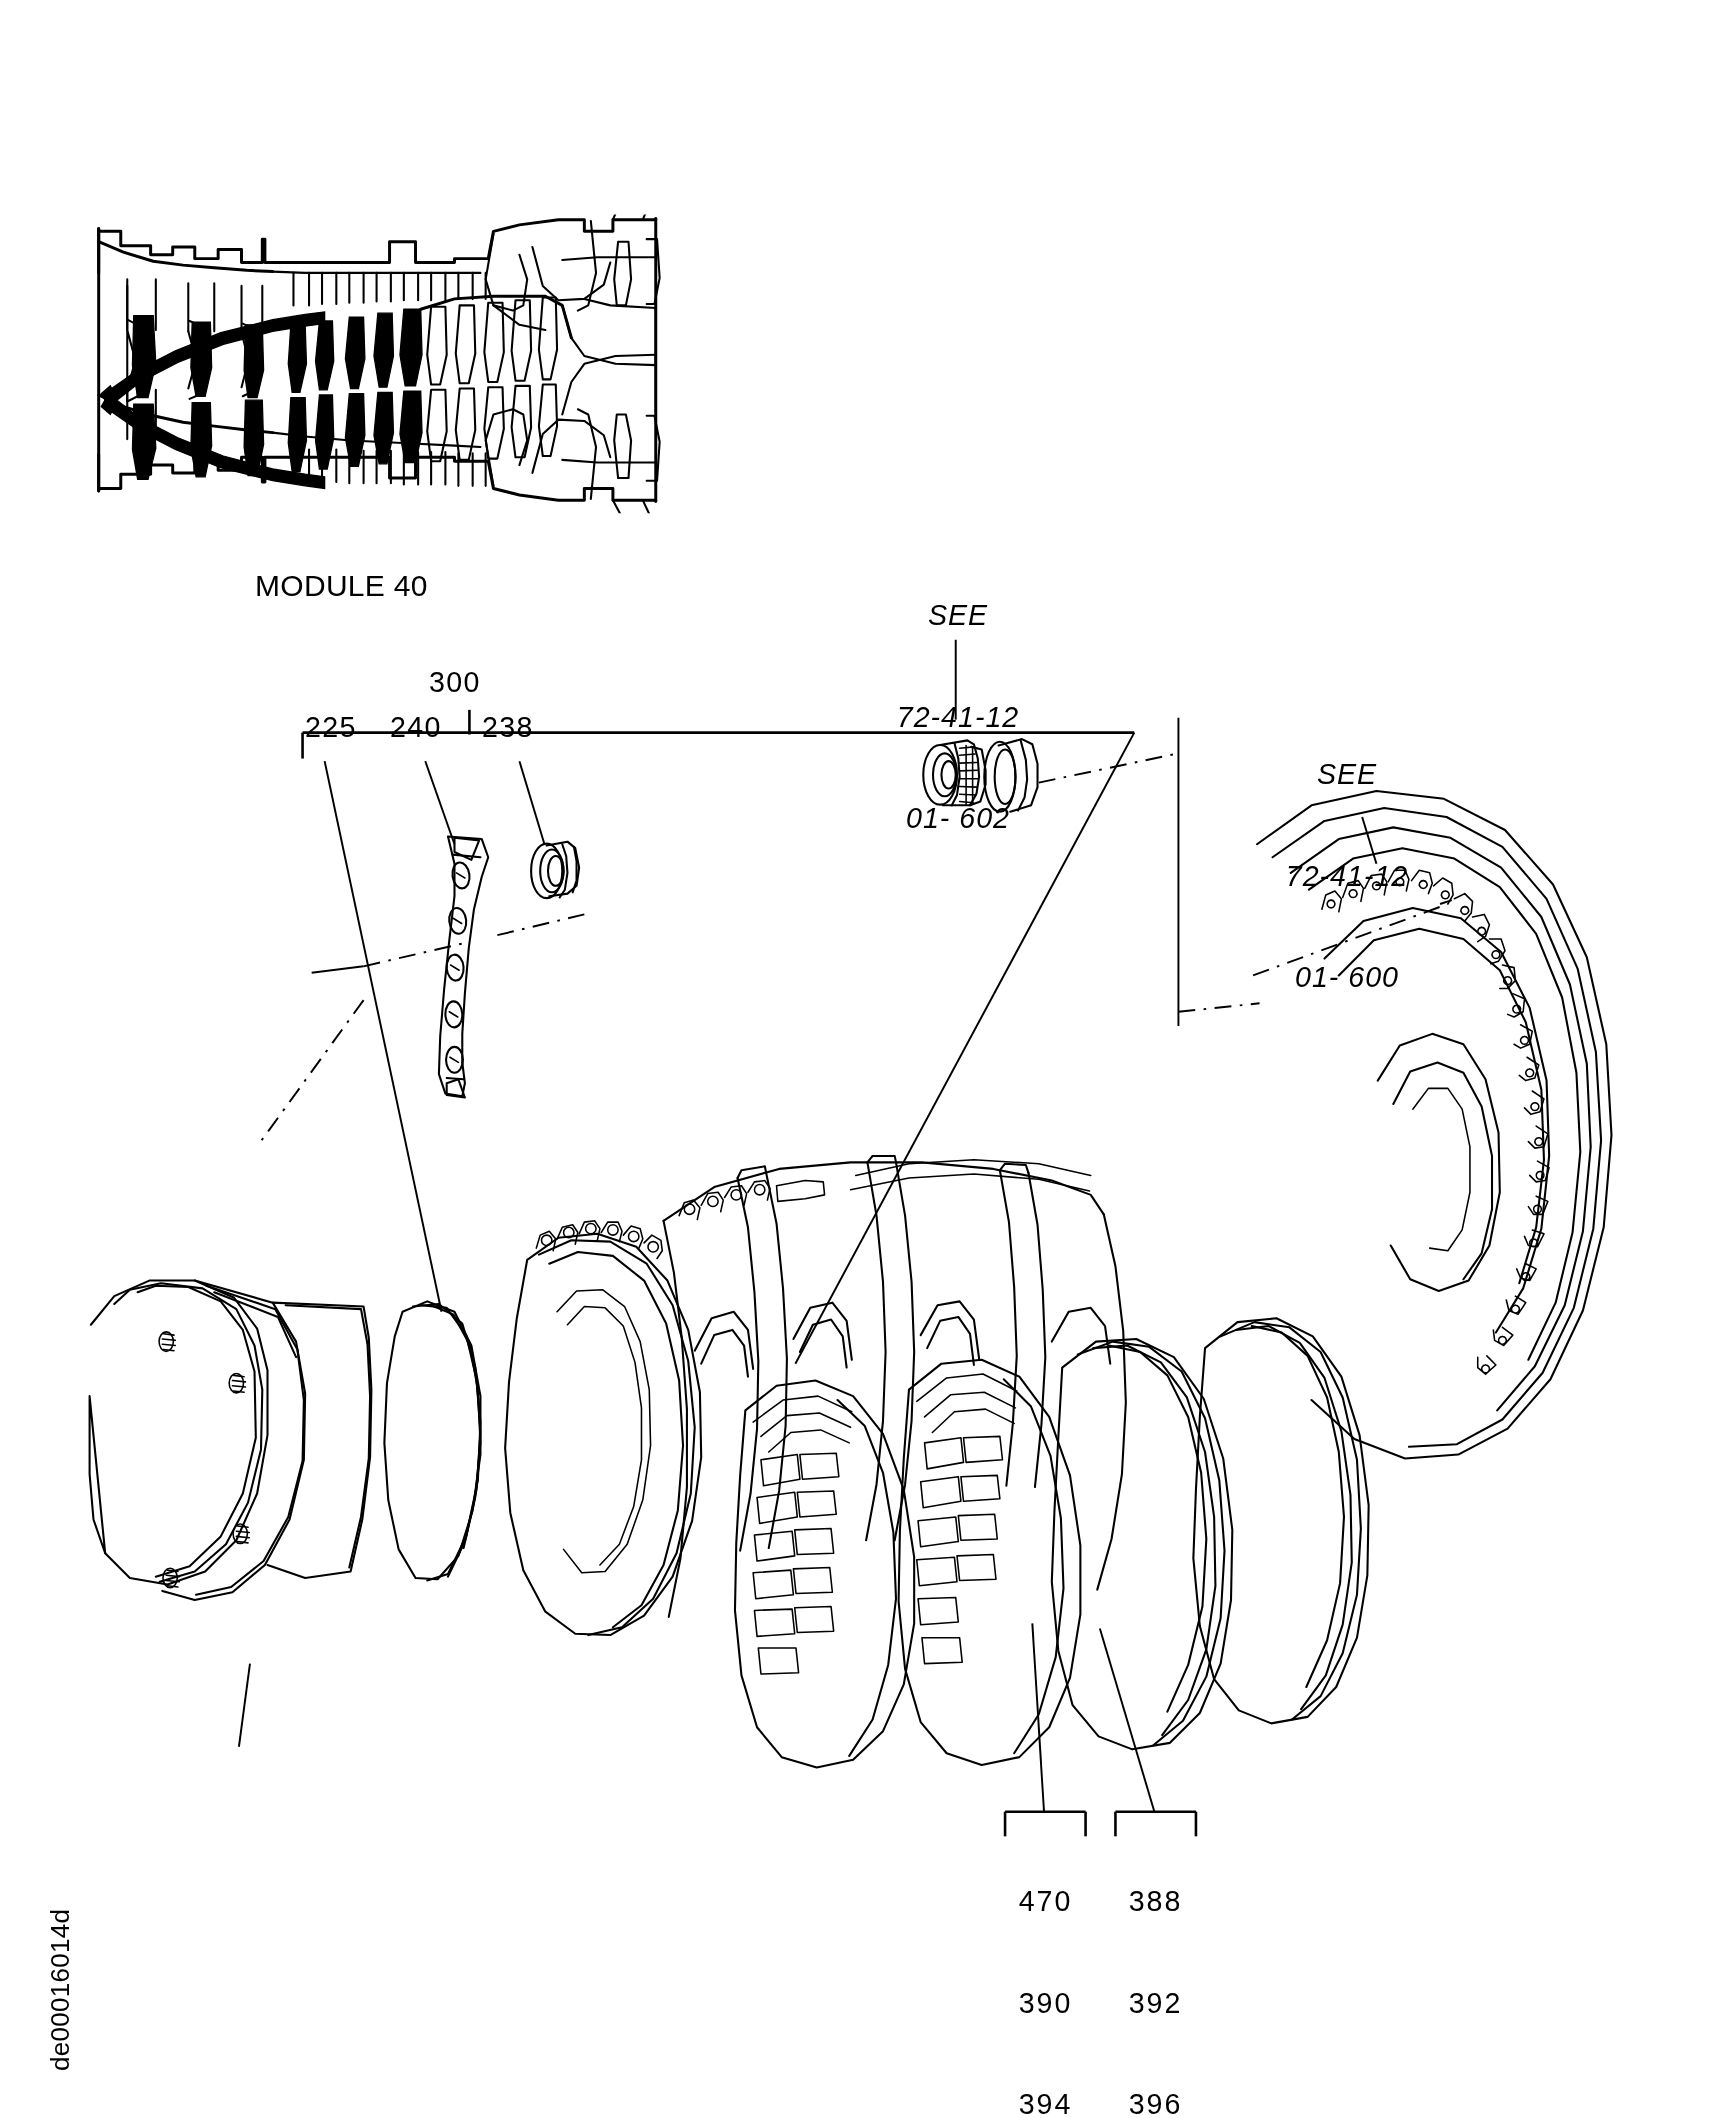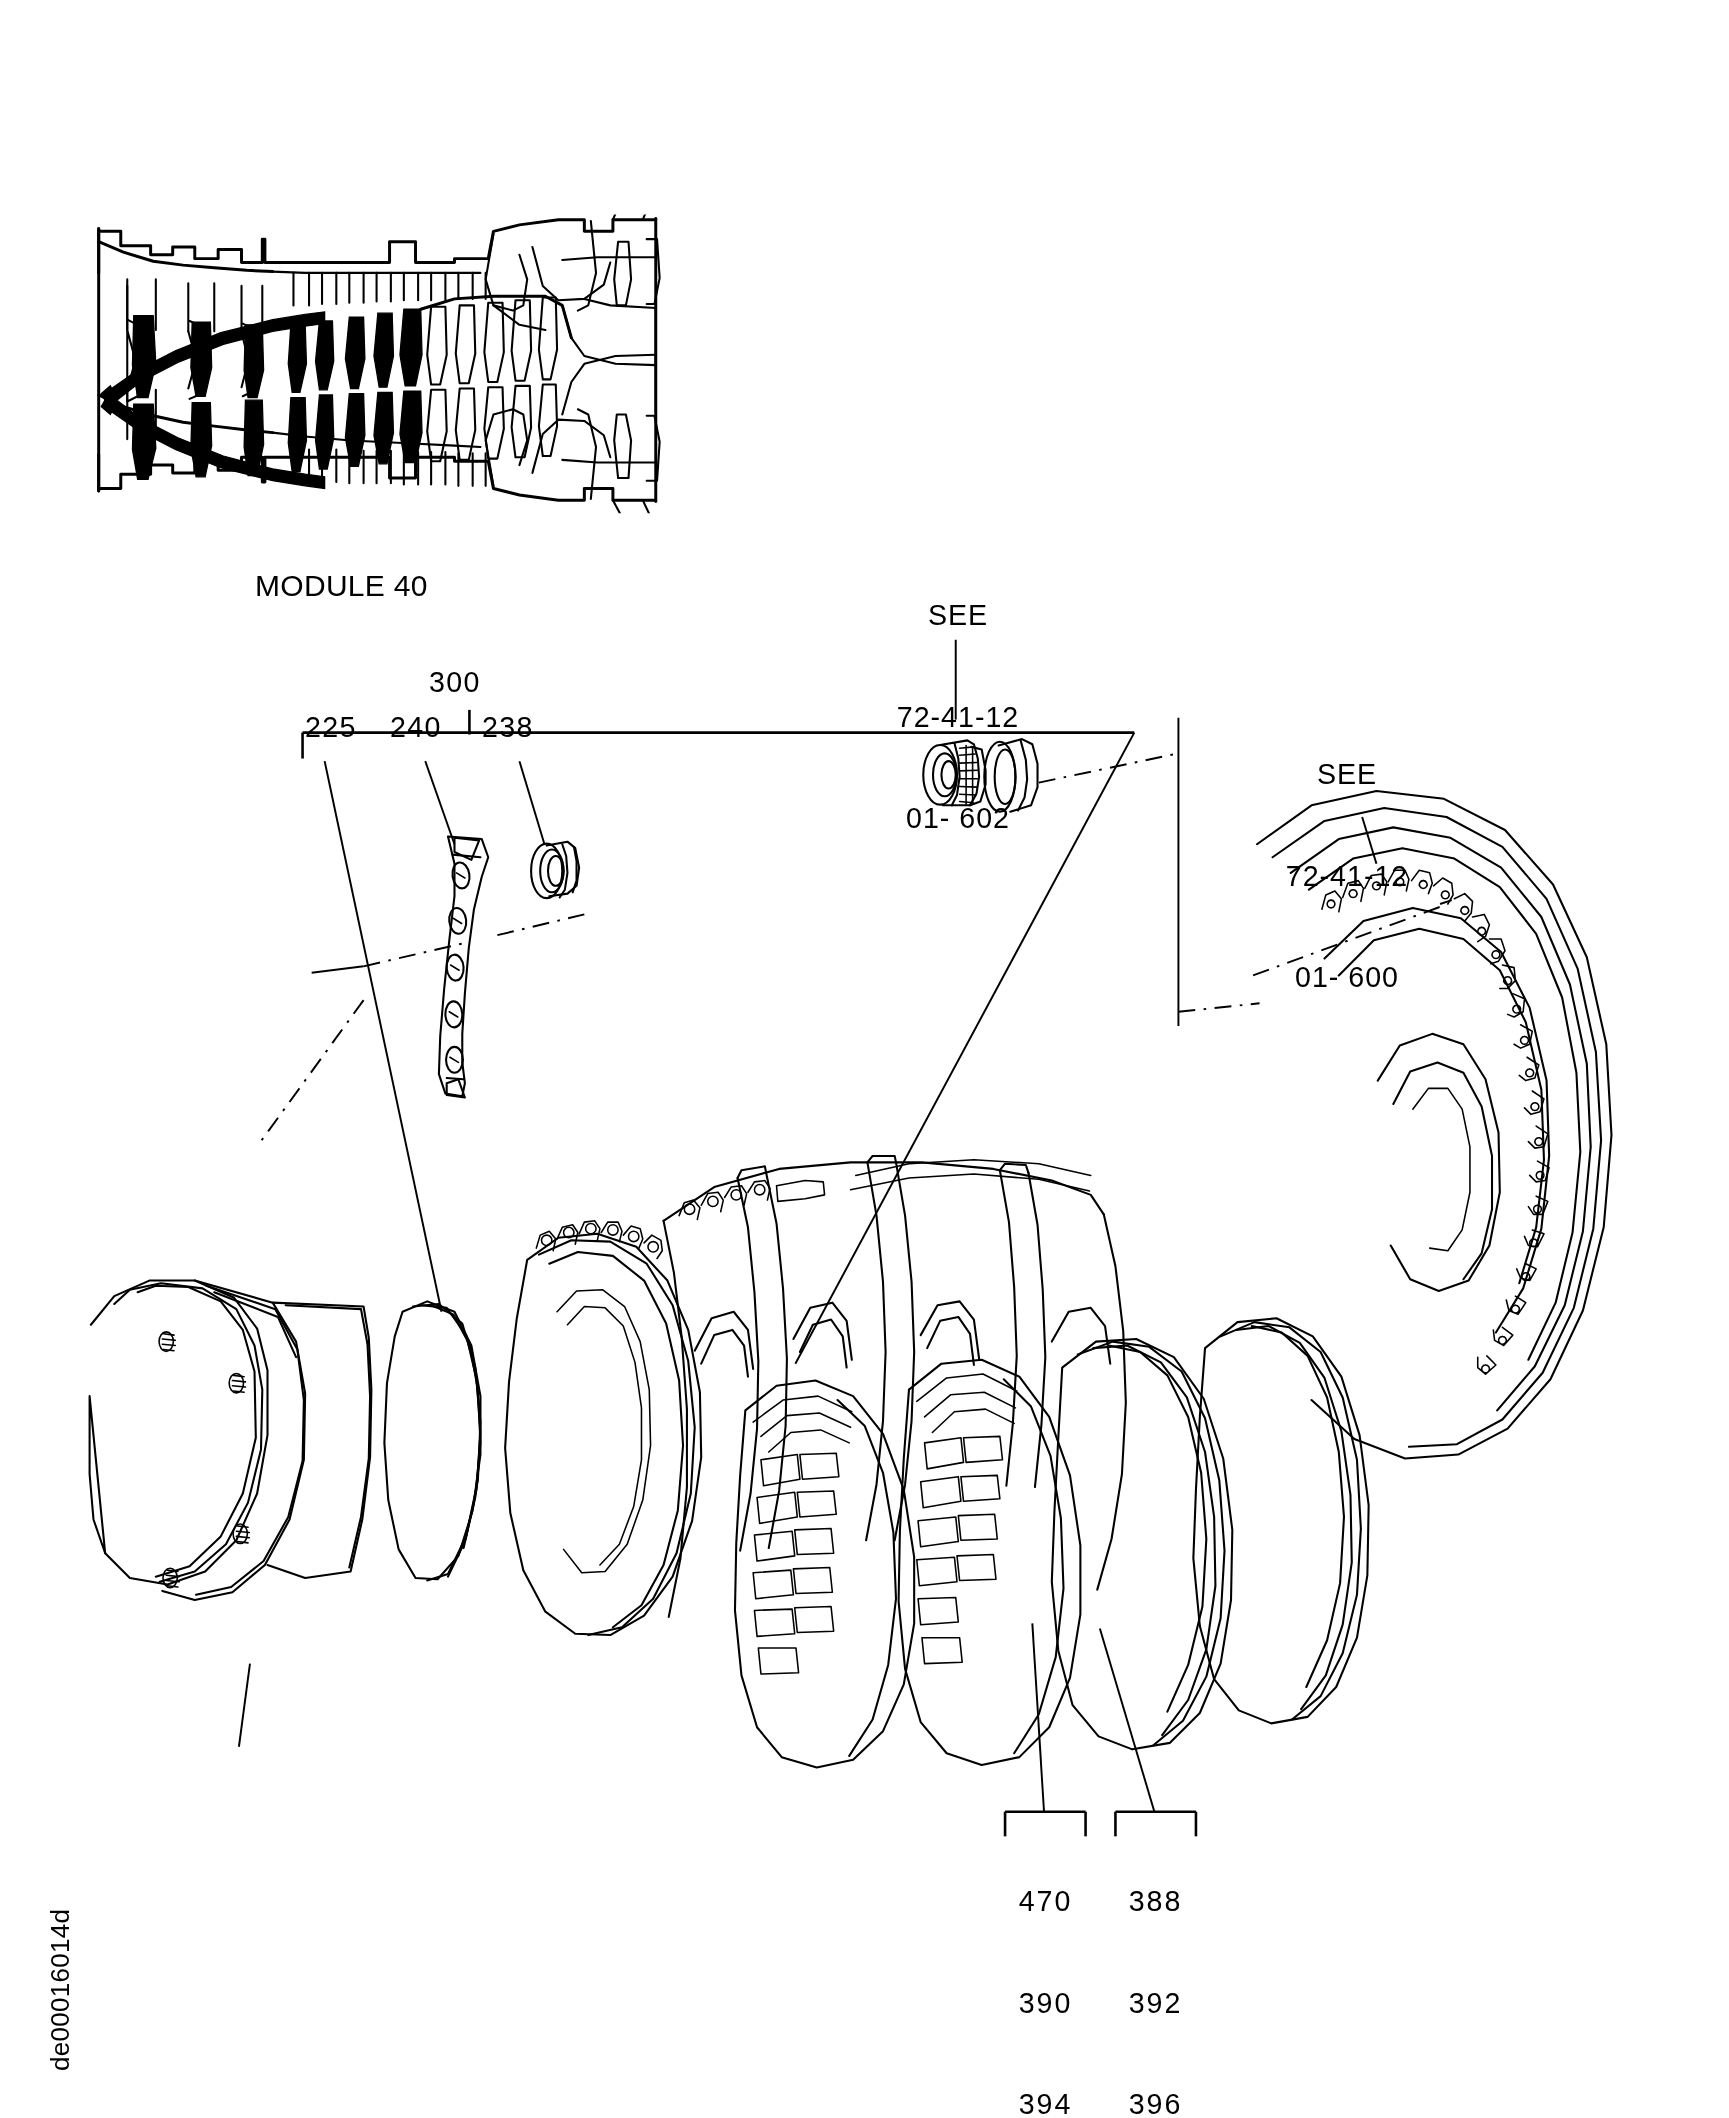--- a/index.html
+++ b/index.html
@@ -30,21 +30,21 @@
     position:absolute;
     font-family:"Liberation Sans", sans-serif;
     color:#000;
     white-space:pre;
     line-height:1.18;
     letter-spacing:0.3px;
   }
   .lbl.center{text-align:center;}
   .lbl.big{font-size:30px;}
   .lbl.cal{font-size:28.6px;letter-spacing:1.3px;}
-  .lbl.see{font-size:28.6px;letter-spacing:1px;}
+  .lbl.see{font-size:28.6px;letter-spacing:1px;font-style:italic;}
   .callout-num{font-size:28.6px;letter-spacing:1.9px;}
   .sheetid{
     position:absolute;
     left:0px; top:0px;
     font-size:26px;
     letter-spacing:0.3px;
     transform-origin:left top;
   }
 </style>
 </head>

